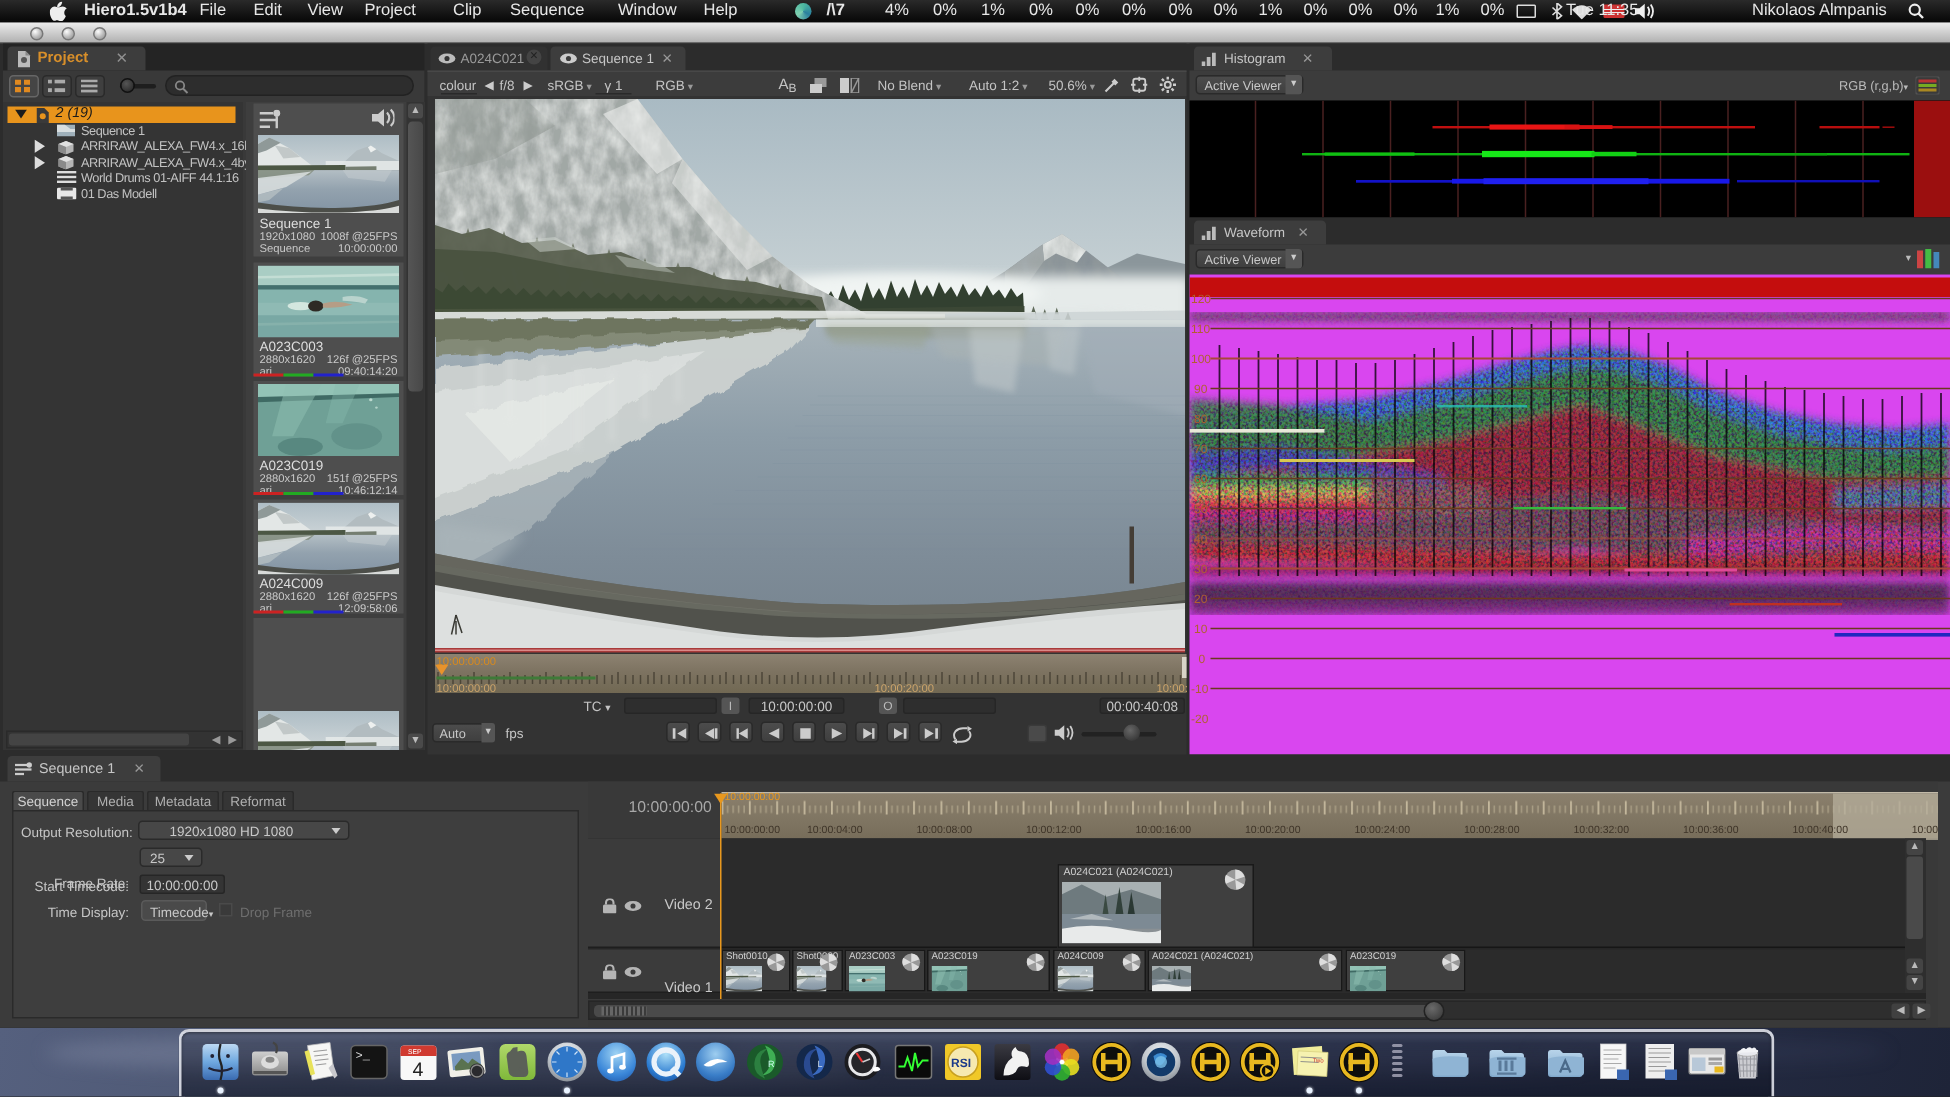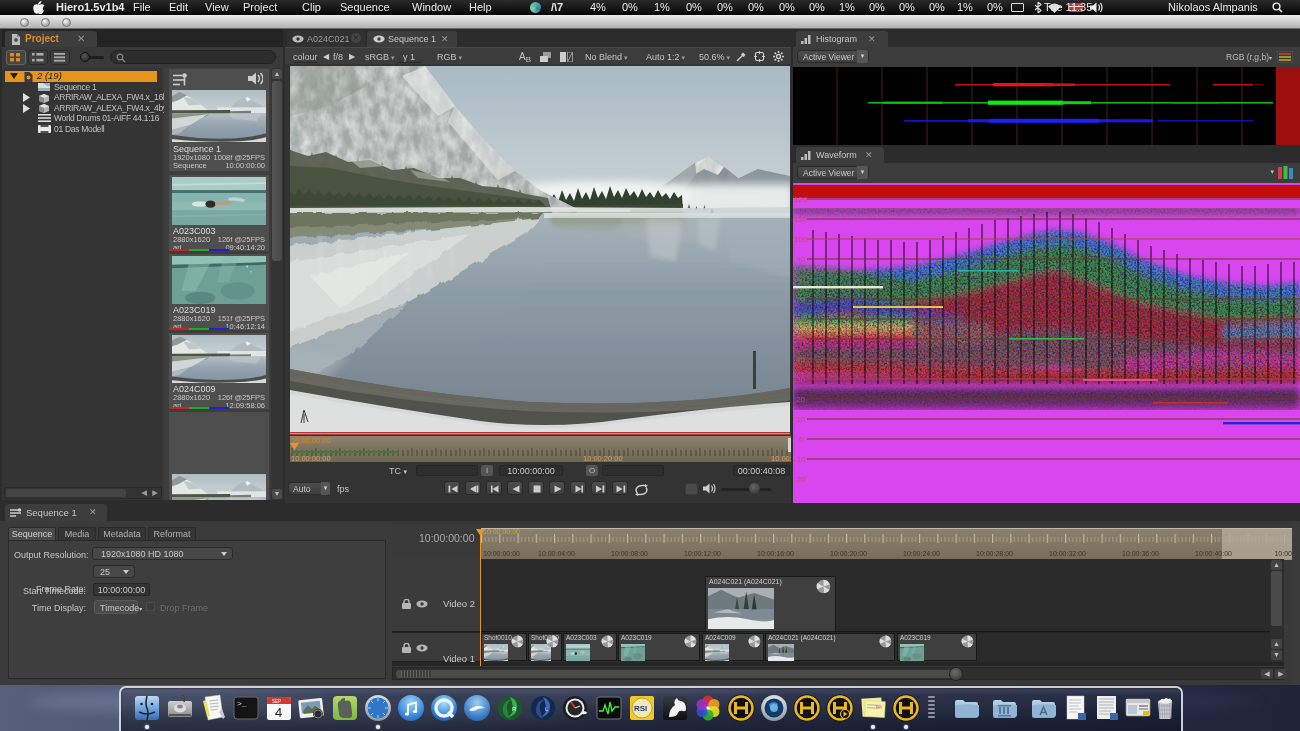--- a/index.html
+++ b/index.html
@@ -848,21 +848,21 @@
     </div>
     <div class="abs" style="left:0px;top:18px;width:1300px;height:164px;background:#3b3b3b;">
 
       <div class="abs" style="left:8px;top:6px;width:48px;height:13px;background:#4a4a4a;border:1px solid #2a2a2a;border-bottom:none;border-radius:2px 2px 0 0;color:#d2d2d2;font-size:9px;text-align:center;line-height:13px;">Sequence</div>
       <div class="abs" style="left:58px;top:6px;width:38px;height:13px;background:#353535;border:1px solid #2a2a2a;border-bottom:none;border-radius:2px 2px 0 0;color:#b0b0b0;font-size:9px;text-align:center;line-height:13px;">Media</div>
       <div class="abs" style="left:98px;top:6px;width:48px;height:13px;background:#353535;border:1px solid #2a2a2a;border-bottom:none;border-radius:2px 2px 0 0;color:#b0b0b0;font-size:9px;text-align:center;line-height:13px;">Metadata</div>
       <div class="abs" style="left:148px;top:6px;width:48px;height:13px;background:#353535;border:1px solid #2a2a2a;border-bottom:none;border-radius:2px 2px 0 0;color:#b0b0b0;font-size:9px;text-align:center;line-height:13px;">Reformat</div>
 
       <div class="abs" style="left:8px;top:19px;width:378px;height:139px;border:1px solid #2a2a2a;background:#3e3e3e;">
         <div class="abs" style="left:5px;top:9px;width:72px;text-align:right;font-size:9px;color:#c6c6c6;">Output Resolution:</div>
-        <div class="btn abs" style="left:83px;top:6px;width:141px;height:13px;font-size:9px;line-height:13px;padding-left:8px;background:#474747;">1920x1080 HD 1080</div>
+        <div class="btn abs" style="left:83px;top:6px;width:141px;height:13px;font-size:9px;line-height:13px;padding-left:20px;background:#474747;">1920x1080 HD 1080</div>
         <div class="abs" style="left:212px;top:11px;width:0;height:0;border-left:3.5px solid transparent;border-right:3.5px solid transparent;border-top:4px solid #ccc;"></div>
         <div class="abs" style="left:5px;top:27px;width:72px;text-align:right;font-size:9px;color:#c6c6c6;margin-top:16px;">Frame Rate:</div>
         <div class="btn abs" style="left:84px;top:24px;width:42px;height:13px;font-size:9px;line-height:13px;padding-left:6px;background:#474747;">25</div>
         <div class="abs" style="left:114px;top:29px;width:0;height:0;border-left:3.5px solid transparent;border-right:3.5px solid transparent;border-top:4px solid #ccc;"></div>
         <div class="abs" style="left:5px;top:45px;width:72px;text-align:right;font-size:9px;color:#c6c6c6;">Start Timecode:</div>
         <div class="field abs" style="left:84px;top:42px;width:57px;height:13px;font-size:9px;line-height:13px;text-align:center;background:#343434;">10:00:00:00</div>
         <div class="abs" style="left:5px;top:62px;width:72px;text-align:right;font-size:9px;color:#c6c6c6;">Time Display:</div>
         <div class="btn abs" style="left:85px;top:59px;width:44px;height:14px;font-size:9px;line-height:14px;padding-left:5px;background:#4a4a4a;border-color:#5a5a5a;">Timecode<span style="font-size:6px;">▾</span></div>
         <div class="abs" style="left:137px;top:61px;width:9px;height:9px;background:#3a3a3a;border:1px solid #4a4a4a;"></div>
         <div class="abs" style="left:151px;top:62px;font-size:9px;color:#6e6e6e;">Drop Frame</div>

